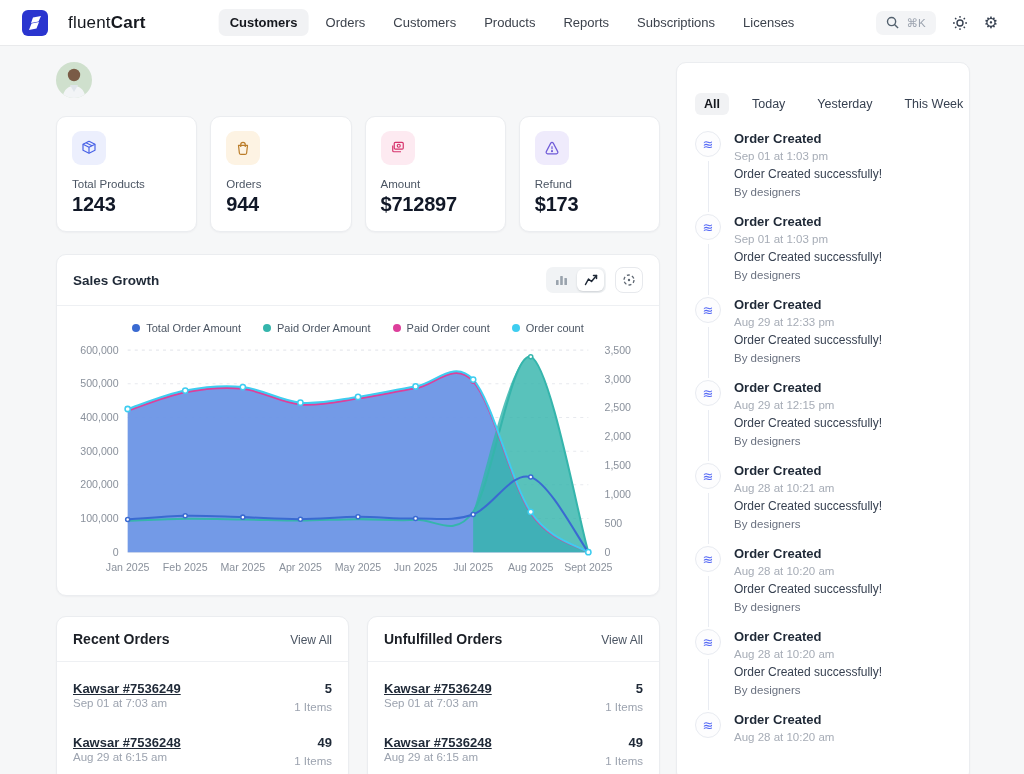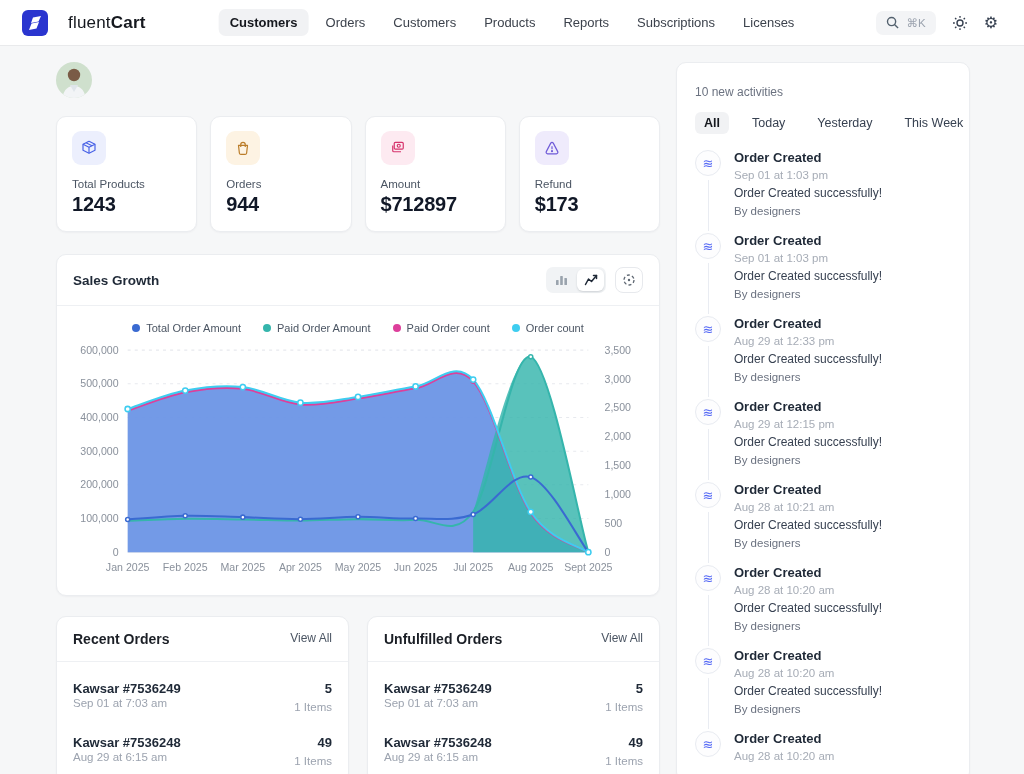--- a/index.html
+++ b/index.html
@@ -59,27 +59,27 @@
   .legend { display:flex; justify-content:center; gap:22px; padding:16px 0 2px; }
   .legend-item { display:flex; align-items:center; gap:6px; font-size:11px; color:#4b5563; cursor:pointer; }
   .legend-dot { width:8px; height:8px; border-radius:50%; flex:none; }
   .chart-wrap { padding:2px 6px 10px; }
   .chart-wrap svg { display:block; width:100%; height:auto; }
   .tick { font-size:10.5px; fill:#8a919c; font-family:"Liberation Sans",sans-serif; }
 
   
   .orders-row { display:flex; gap:18px; margin-top:20px; }
   .orders-card { flex:1; padding-bottom:6px; }
-  .orders-head { display:flex; align-items:flex-start; justify-content:space-between;
+  .orders-head { display:flex; align-items:flex-end; justify-content:space-between;
     padding:14px 16px; border-bottom:1px solid #eef0f3; }
   .orders-title { font-size:14px; font-weight:bold; color:#1b1f26; }
   .view-all { font-size:12px; color:#4b5563; cursor:pointer; }
   .order-rows { padding:6px 16px 0; }
   .order-row { display:flex; align-items:flex-start; justify-content:space-between; padding:13px 0 9px; cursor:pointer; }
-  .o-name { font-size:13px; font-weight:bold; color:#1f2937; }
+  .o-name { font-size:13px; font-weight:bold; color:#1f2937;text-decoration:underline; }
   .o-date { font-size:11.5px; color:#9ca3af; margin-top:1px; }
   .o-amt { font-size:13px; font-weight:bold; color:#1f2937; text-align:right; }
   .o-items { font-size:11.5px; color:#9ca3af; margin-top:5px; text-align:right; }
 
   
   .side-card { padding:17px 18px 0; min-height:720px; }
   .act-title { font-size:14.5px; font-weight:bold; color:#1b1f26; }
   .act-sub { font-size:12px; color:#6b7280; margin-top:5px; }
   .act-tabs { display:flex; align-items:center; gap:14px; margin-top:13px; }
   .act-tab { font-size:12.5px; color:#374151; padding:4px 9px; border-radius:6px; cursor:pointer; white-space:nowrap; }
@@ -372,21 +372,20 @@
               </span>
           </div>
 
         </div>
       </div>
     </div>
   </div>
 
   <div class="col-side">
     <div class="card side-card">
-      <div class="act-sub">10 new activities</div>
       <div class="act-tabs">
         <span class="act-tab active">All</span>
         <span class="act-tab">Today</span>
         <span class="act-tab">Yesterday</span>
         <span class="act-tab">This Week</span>
       </div>
       <div class="act-list">
 
         <div class="act-item">
           <span class="act-rail">

